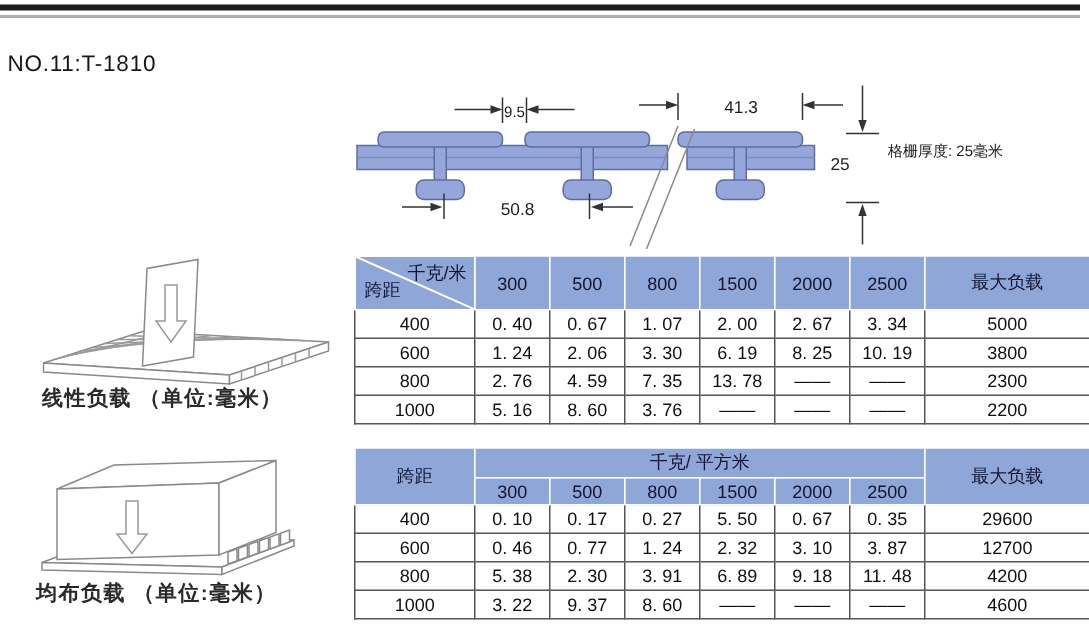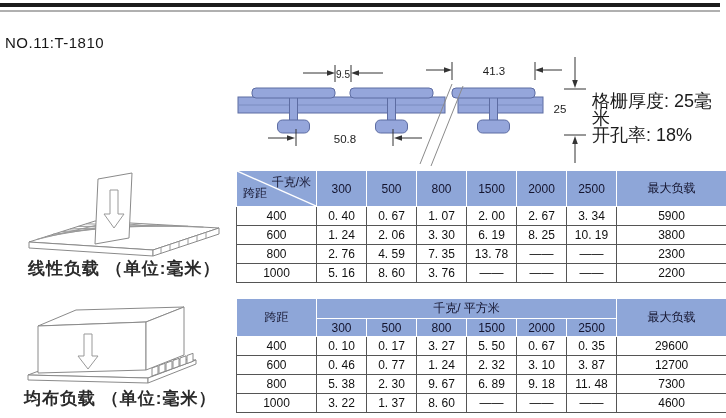--- a/index.html
+++ b/index.html
@@ -1,22 +1,22 @@
 <!DOCTYPE html>
 <html><head>
 <meta charset="utf-8">
 <style>
   html,body{margin:0;padding:0;background:#e8e8e8;}
   .page{position:relative;width:726px;height:418px;background:#ffffff;overflow:hidden;
         font-family:"Liberation Sans",sans-serif;color:#111;}
   .rule-thick{position:absolute;left:0;top:3px;width:720px;height:4px;background:#1c1c1c;}
   .rule-thin{position:absolute;left:0;top:10px;width:720px;height:2px;background:#b0b0b0;}
   .title{position:absolute;left:5px;top:34px;font-size:15px;letter-spacing:.5px;color:#171717;}
-  .specs{position:absolute;left:592px;top:93px;width:134px;font-size:18px;line-height:17px;color:#1b1b1b;}
-  .caption{position:absolute;font-size:17px;font-weight:600;color:#2a2a2a;letter-spacing:1px;}
+  .specs{position:absolute;left:592px;top:93px;width:134px;font-size:10px;line-height:17px;color:#1b1b1b;}
+  .caption{position:absolute;font-size:14px;font-weight:600;color:#2a2a2a;letter-spacing:1px;}
   #cap1{left:28px;top:257px;}
   #cap2{left:24px;top:387px;}
   svg{position:absolute;}
   #xsection{left:230px;top:56px;}
   #picto1{left:15px;top:168px;}
   #picto2{left:20px;top:298px;}
 
   table{position:absolute;left:236px;width:490px;border-collapse:collapse;table-layout:fixed;
         font-size:12px;border:1px solid #555;}
   #t1{top:170px;} #t2{top:298px;}
@@ -91,21 +91,20 @@
       <polygon points="394,138 402,135.2 402,140.8"></polygon>
     </g>
     <text class="dimtxt" x="343" y="78" font-size="10" text-anchor="middle">9.5</text>
     <text class="dimtxt" x="494" y="75" font-size="11.5" text-anchor="middle">41.3</text>
     <text class="dimtxt" x="560" y="113" font-size="11.5" text-anchor="middle">25</text>
     <text class="dimtxt" x="345" y="143" font-size="11.5" text-anchor="middle">50.8</text>
   </svg>
 
   <div class="specs">
     <div>格栅厚度: 25毫米</div>
-    <div>开孔率: 18%</div>
   </div>
 
   <svg id="picto1" width="210" height="92" viewBox="0 0 210 92">
     <g stroke="#8a8a8a" stroke-width="1" fill="#ffffff">
       <polygon points="14,74 138,82 204,60 80,53"></polygon>
       <g fill="none" stroke="#9a9a9a">
         <line x1="22" y1="71.4" x2="95.5" y2="53.9"></line>
         <line x1="30" y1="68.8" x2="111" y2="54.8"></line>
         <line x1="38" y1="66.2" x2="126.5" y2="55.6"></line>
         <line x1="47" y1="63.6" x2="142" y2="56.5"></line>
@@ -181,21 +180,21 @@
     </thead>
     <tbody>
         <tr>
           <td>400</td>
           <td>0. 40</td>
           <td>0. 67</td>
           <td>1. 07</td>
           <td>2. 00</td>
           <td>2. 67</td>
           <td>3. 34</td>
-          <td>5900</td>
+          <td>5000</td>
         </tr>
         <tr>
           <td>600</td>
           <td>1. 24</td>
           <td>2. 06</td>
           <td>3. 30</td>
           <td>6. 19</td>
           <td>8. 25</td>
           <td>10. 19</td>
           <td>3800</td>
@@ -247,50 +246,50 @@
         <th>1500</th>
         <th>2000</th>
         <th>2500</th>
       </tr>
     </thead>
     <tbody>
         <tr>
           <td>400</td>
           <td>0. 10</td>
           <td>0. 17</td>
-          <td>3. 27</td>
+          <td>0. 27</td>
           <td>5. 50</td>
           <td>0. 67</td>
           <td>0. 35</td>
           <td>29600</td>
         </tr>
         <tr>
           <td>600</td>
           <td>0. 46</td>
           <td>0. 77</td>
           <td>1. 24</td>
           <td>2. 32</td>
           <td>3. 10</td>
           <td>3. 87</td>
           <td>12700</td>
         </tr>
         <tr>
           <td>800</td>
           <td>5. 38</td>
           <td>2. 30</td>
-          <td>9. 67</td>
+          <td>3. 91</td>
           <td>6. 89</td>
           <td>9. 18</td>
           <td>11. 48</td>
-          <td>7300</td>
+          <td>4200</td>
         </tr>
         <tr>
           <td>1000</td>
           <td>3. 22</td>
-          <td>1. 37</td>
+          <td>9. 37</td>
           <td>8. 60</td>
           <td>——</td>
           <td>——</td>
           <td>——</td>
           <td>4600</td>
         </tr>
       </tbody>
   </table>
 
 </div>

